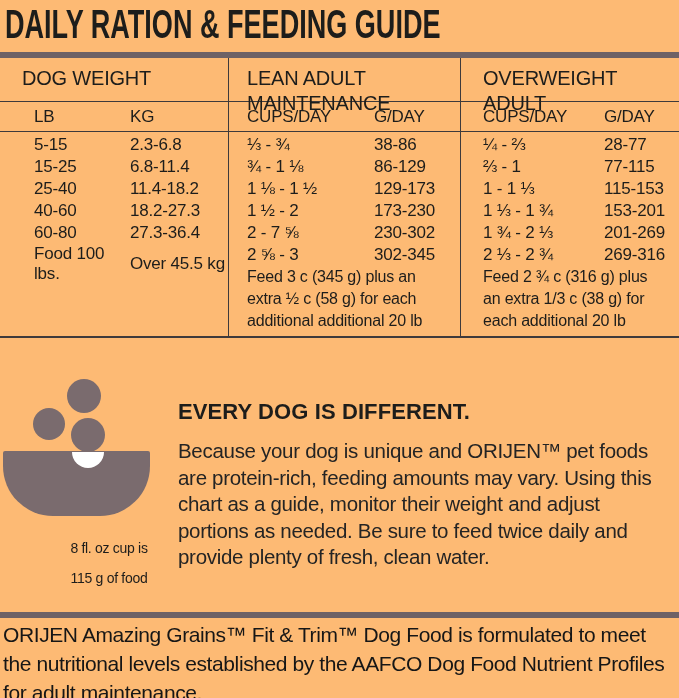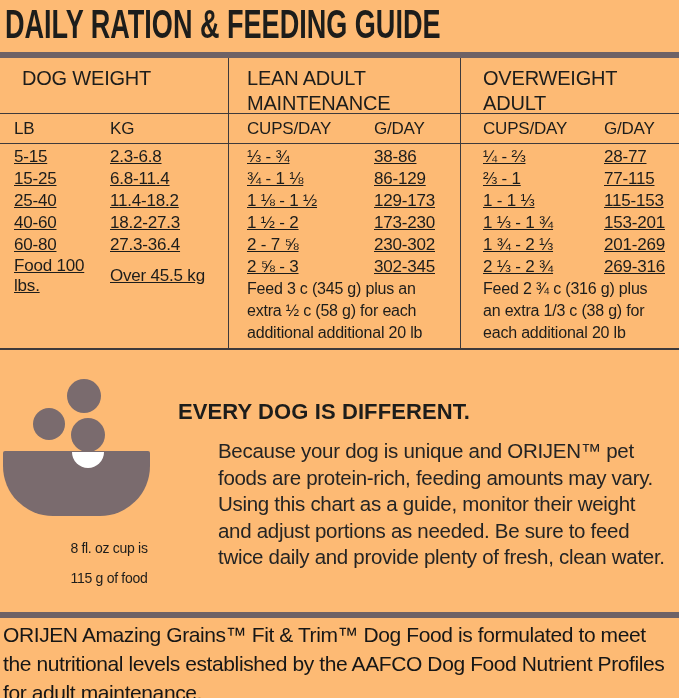--- a/index.html
+++ b/index.html
@@ -25,35 +25,35 @@
 
   
   .ftable {
     position:absolute; left:0; top:58px; width:679px;
     display:grid; grid-template-columns:228px 232px 219px;
     border-bottom:2px solid #3e3a3b;
   }
   .tgroup { display:flex; flex-direction:column; }
   .tgroup.g2, .tgroup.g3 { border-left:1px solid #3e3a3b; }
   .thead {
-    height:56px; border-bottom:1px solid #3e3a3b;
+    height:44px; border-bottom:1px solid #3e3a3b;
     padding:8px 42px 0 22px; font-size:20px; line-height:25px;
     letter-spacing:-0.2px;
   }
   .g2 .thead { padding-left:18px; }
   .tsub {
     height:30px; border-bottom:1px solid #3e3a3b;
     display:grid; align-items:center; font-size:17px; letter-spacing:-0.2px;
   }
-  .g1 .tsub, .g1 .trow { grid-template-columns:96px auto; padding-left:14px; }
+  .g1 .tsub, .g1 .trow { grid-template-columns:96px auto; padding-left:34px; }
   .g2 .tsub, .g2 .trow { grid-template-columns:127px auto; padding-left:18px; }
   .g3 .tsub, .g3 .trow { grid-template-columns:121px auto; padding-left:22px; }
   .trow {
     height:22px; display:grid; align-items:center;
-    font-size:17px; letter-spacing:-0.2px;text-decoration:underline;
+    font-size:17px; letter-spacing:-0.2px;
   }
   .tbody { padding-top:2px; }
   .tnote {
     font-size:16px; line-height:22px; letter-spacing:-0.2px;
     padding:0 14px 4px 18px;
   }
   .g3 .tnote { padding-left:22px; }
   .g1 .bottom-zone { padding-top:0; }
   .bottom-zone { min-height:68px; }
 
@@ -73,21 +73,21 @@
   .bowl-caption {
     position:absolute; left:0; top:533px; width:156px;
     text-align:center; font-size:14px; line-height:30px; letter-spacing:-0.3px;margin-left:31px;
   }
 
   
   .info { position:absolute; left:178px; top:399px; width:492px; }
   .info h2 { font-size:22px; font-weight:700; letter-spacing:0.1px; }
   .info p {
     margin-top:13px; font-size:20.5px; line-height:26.5px;
-    color:#242424; letter-spacing:-0.3px;margin-left:40px;
+    color:#242424; letter-spacing:-0.3px;
   }
 
   
   .footer-text {
     position:absolute; left:3px; top:620px; width:664px;
     font-size:21px; line-height:29px; letter-spacing:-0.4px; color:#161616;
   }
 </style>
 </head>
 <body>

